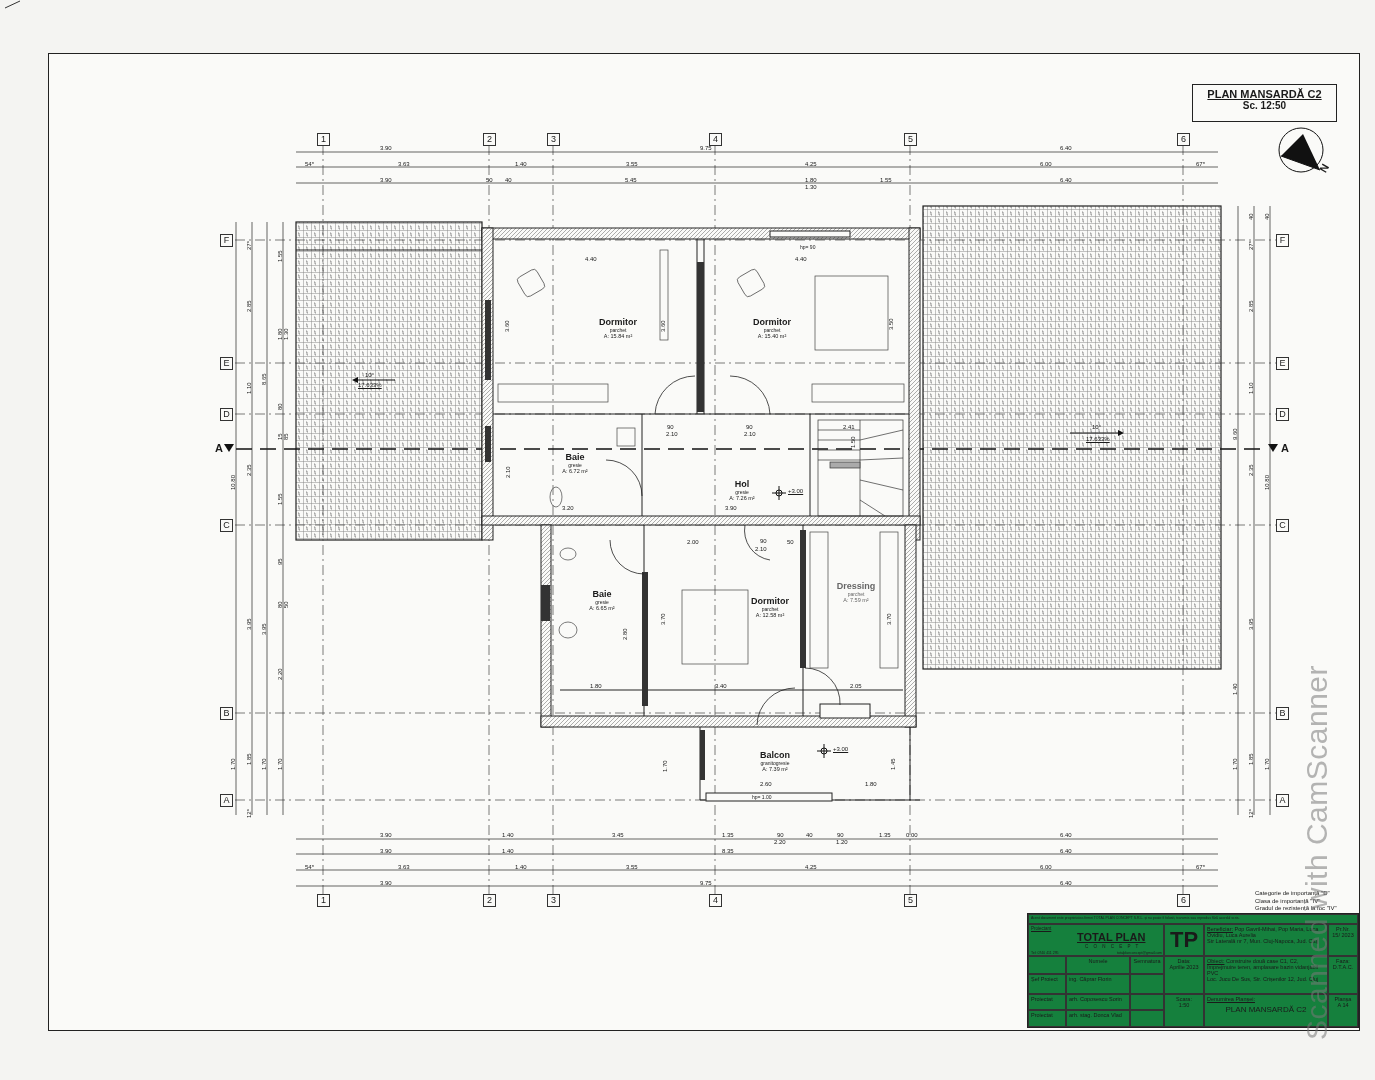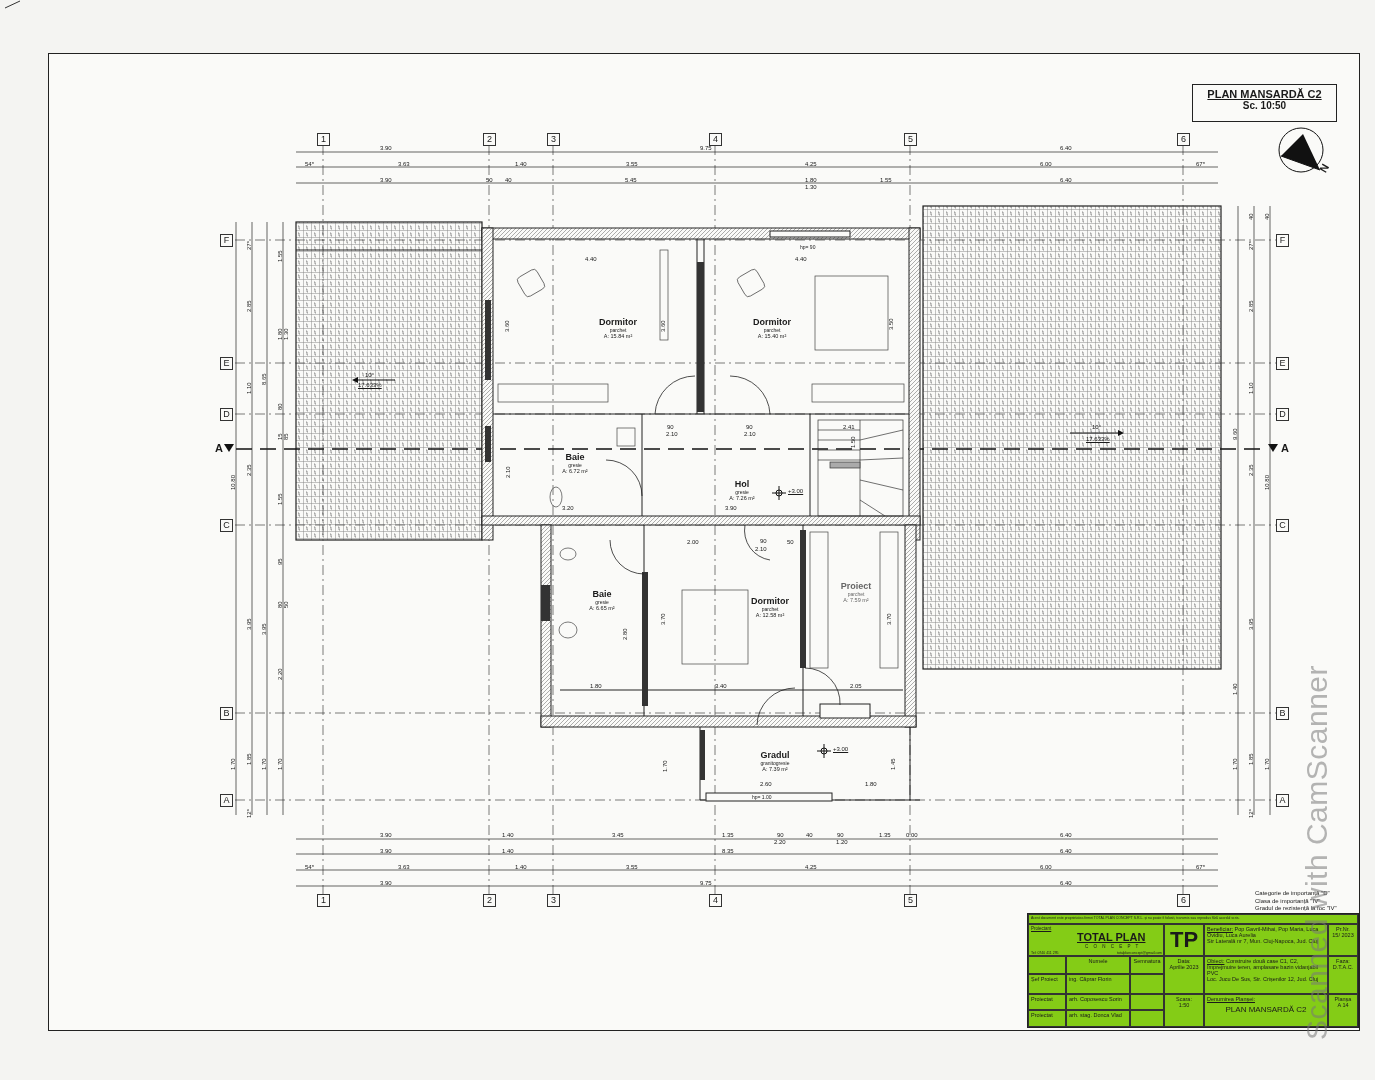--- a/index.html
+++ b/index.html
@@ -11,21 +11,21 @@
   .title-box .t1{font-size:11px;font-weight:bold;text-decoration:underline;margin-top:3px;}
   .title-box .t2{font-size:10px;font-weight:bold;}
   .room{position:absolute;text-align:center;line-height:1.1;}
   .room .rn{font-size:9px;font-weight:bold;}
   .room .rf{font-size:5px;}
   .room .ra{font-size:5.5px;}
   .gridlbl{position:absolute;width:11px;height:11px;border:1px solid #333;font-size:9px;line-height:11px;text-align:center;background:#fafaf8;}
   .dim{position:absolute;font-size:6px;white-space:nowrap;}
   .vdim{position:absolute;font-size:6px;white-space:nowrap;transform:rotate(-90deg);transform-origin:left top;}
   .notes{position:absolute;left:1255px;top:890px;font-size:6px;line-height:1.25;}
-  .tb{position:absolute;left:1027px;top:913px;width:330px;height:113px;border:1.5px solid #222;background:#84cc16;font-size:5.5px;}
+  .tb{position:absolute;left:1027px;top:913px;width:330px;height:113px;border:1.5px solid #222;background:#15803d;font-size:5.5px;}
   .tb .cell{position:absolute;border:0.8px solid #333;box-sizing:border-box;padding:1px 2px;overflow:hidden;}
   .watermark{position:absolute;left:1300px;top:1040px;transform:rotate(-90deg);transform-origin:left top;font-size:30px;color:rgba(120,120,120,0.55);white-space:nowrap;letter-spacing:0.5px;}
   .compass-n{position:absolute;left:1320px;top:162px;font-size:11px;font-weight:bold;transform:rotate(-60deg);}
 </style>
 </head>
 <body>
 
 <div class="sheet"></div>
 
 <svg width="1375" height="1080">
@@ -169,21 +169,21 @@
   </g>
 
   <circle cx="1301" cy="150" r="22" fill="none" stroke="#111" stroke-width="1"></circle>
   <polygon points="1281,156 1303,134 1320,170" fill="#111"></polygon>
   <line x1="1281" y1="156" x2="1320" y2="170" stroke="#111" stroke-width="1"></line>
   <path d="M5 8 L20 1" stroke="#333" stroke-width="1"></path>
 </svg>
 
 <div class="title-box">
   <div class="t1">PLAN MANSARDĂ C2</div>
-  <div class="t2">Sc. 10:50</div>
+  <div class="t2">Sc. 12:50</div>
 </div>
 <div class="compass-n">N</div>
 
 <div class="gridlbl" style="left:317px;top:133px">1</div>
 <div class="gridlbl" style="left:483px;top:133px">2</div>
 <div class="gridlbl" style="left:547px;top:133px">3</div>
 <div class="gridlbl" style="left:709px;top:133px">4</div>
 <div class="gridlbl" style="left:904px;top:133px">5</div>
 <div class="gridlbl" style="left:1177px;top:133px">6</div>
 
@@ -326,26 +326,26 @@
   <div class="rn">Baie</div>
   <div class="rf">gresie</div>
   <div class="ra">A: 6.65 m²</div>
 </div>
 <div class="room" style="left:740px;top:597px;width:60px">
   <div class="rn">Dormitor</div>
   <div class="rf">parchet</div>
   <div class="ra">A: 12.58 m²</div>
 </div>
 <div class="room" style="left:826px;top:582px;width:60px;color:#666">
-  <div class="rn">Proiect</div>
+  <div class="rn">Dressing</div>
   <div class="rf">parchet</div>
   <div class="ra">A: 7.59 m²</div>
 </div>
 <div class="room" style="left:745px;top:751px;width:60px">
-  <div class="rn">Gradul</div>
+  <div class="rn">Balcon</div>
   <div class="rf">granitogresie</div>
   <div class="ra">A: 7.39 m²</div>
 </div>
 
 <div class="dim" style="left:788px;top:488px;text-decoration:underline">+3.00</div>
 <div class="dim" style="left:833px;top:746px;text-decoration:underline">+3.00</div>
 
 <div class="dim" style="left:585px;top:256px">4.40</div>
 <div class="dim" style="left:795px;top:256px">4.40</div>
 <div class="vdim" style="left:504px;top:332px">3.60</div>

